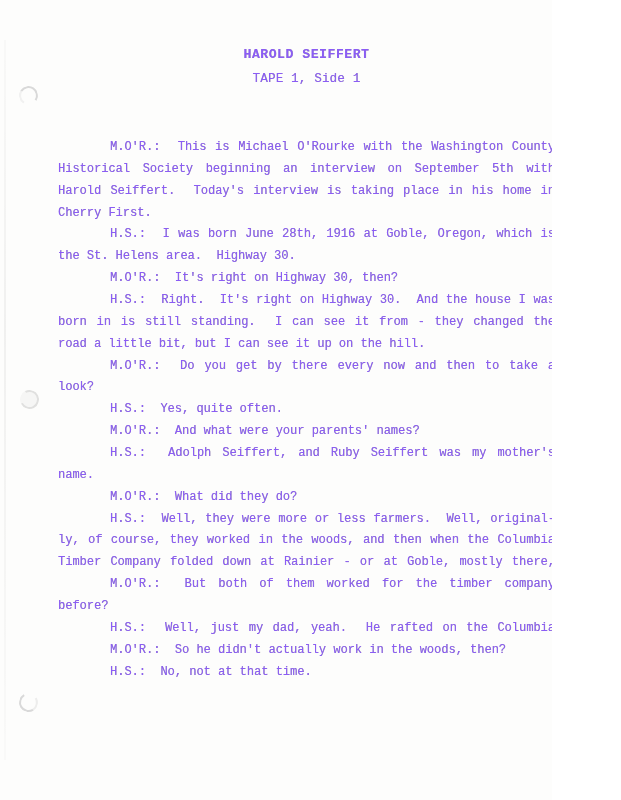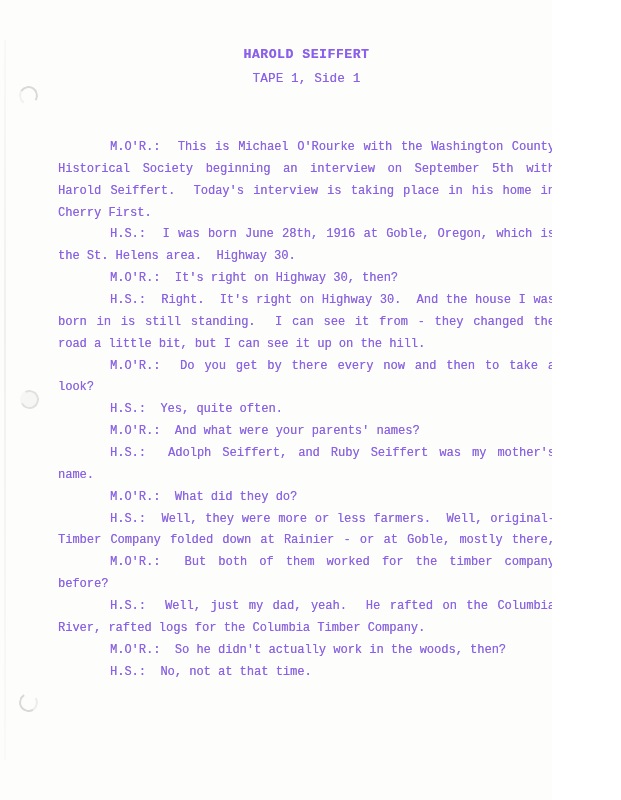--- a/index.html
+++ b/index.html
@@ -94,22 +94,22 @@
       <div class="line fill">born in is still standing.&nbsp; I can see it from - they changed the</div>
       <div class="line">road a little bit, but I can see it up on the hill.</div>
       <div class="line indent fill">M.O'R.:&nbsp; Do you get by there every now and then to take a</div>
       <div class="line">look?</div>
       <div class="line indent">H.S.:&nbsp; Yes, quite often.</div>
       <div class="line indent">M.O'R.:&nbsp; And what were your parents' names?</div>
       <div class="line indent fill">H.S.:&nbsp; Adolph Seiffert, and Ruby Seiffert was my mother's</div>
       <div class="line">name.</div>
       <div class="line indent">M.O'R.:&nbsp; What did they do?</div>
       <div class="line indent fill">H.S.:&nbsp; Well, they were more or less farmers.&nbsp; Well, original-</div>
+      <div class="line fill">ly, of course, they worked in the woods, and then when the Columbia</div>
       <div class="line fill">Timber Company folded down at Rainier - or at Goble, mostly there,</div>
       <div class="line indent fill">M.O'R.:&nbsp; But both of them worked for the timber company</div>
       <div class="line">before?</div>
       <div class="line indent fill">H.S.:&nbsp; Well, just my dad, yeah.&nbsp; He rafted on the Columbia</div>
-      <div class="line">River, rafted logs for the Columbia Timber Company.</div>
       <div class="line indent">M.O'R.:&nbsp; So he didn't actually work in the woods, then?</div>
       <div class="line indent">H.S.:&nbsp; No, not at that time.</div>
     </div>
 
 </div>
 
 </body></html>

